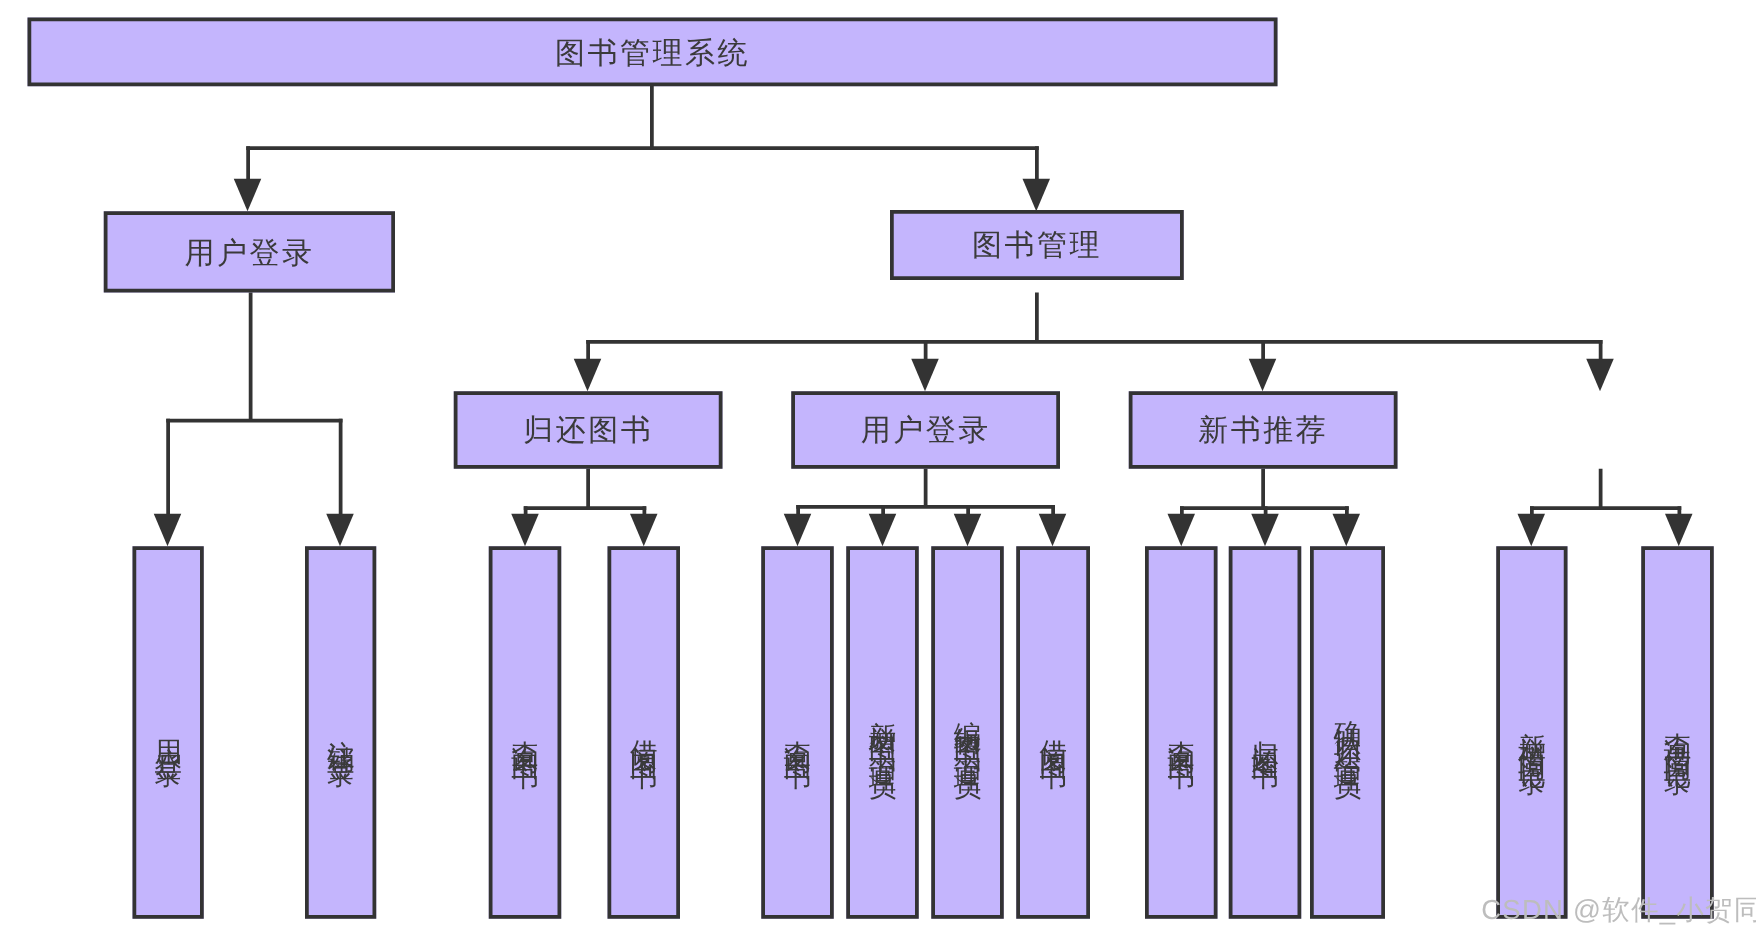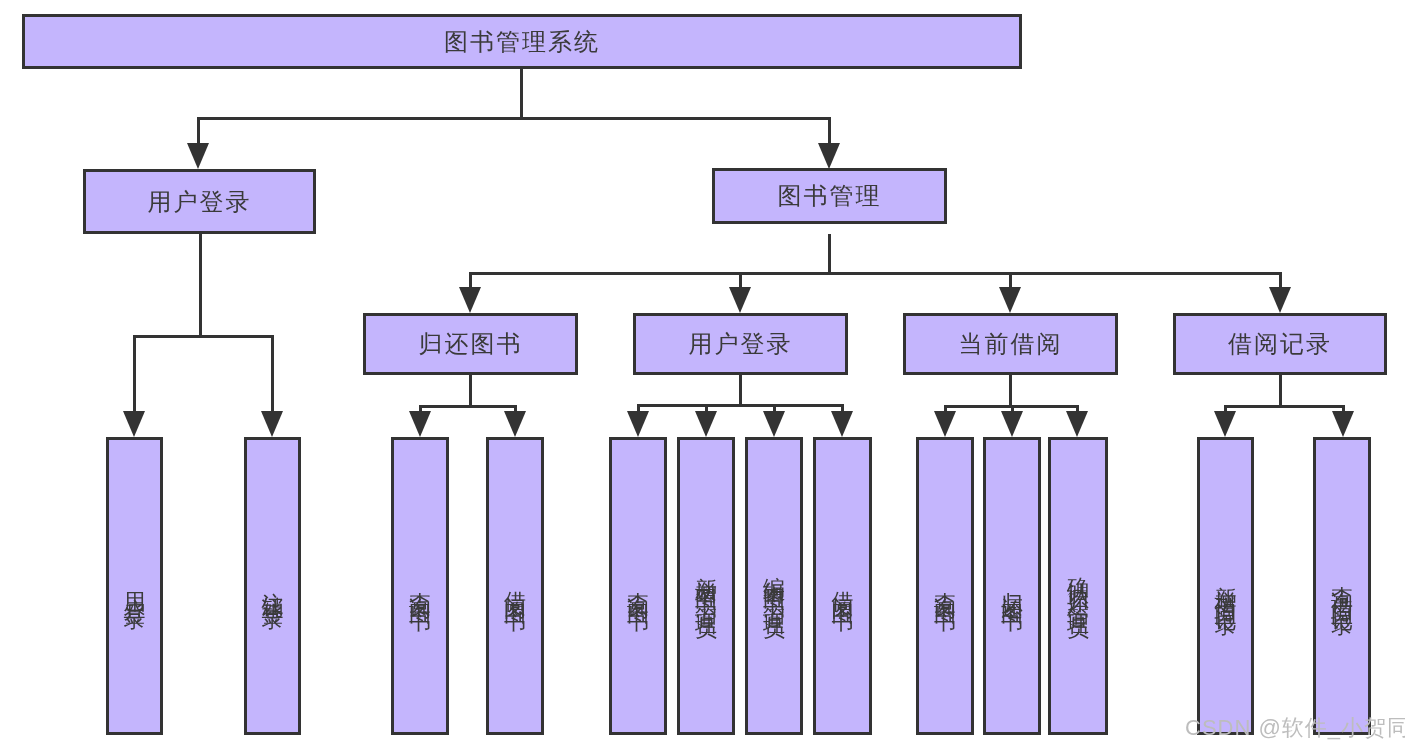--- a/index.html
+++ b/index.html
@@ -45,24 +45,21 @@
     <span>图书管理</span>
   </div>
 
   <div class="box hbox" style="left:363px;top:313px;width:215px;height:62px">
     <span>归还图书</span>
   </div>
   <div class="box hbox" style="left:633px;top:313px;width:215px;height:62px">
     <span>用户登录</span>
   </div>
   <div class="box hbox" style="left:903px;top:313px;width:215px;height:62px">
-    <span>当前借阅</span>
-  </div>
-  <div class="box hbox" style="left:1173px;top:313px;width:214px;height:62px">
-    <span>借阅记录</span>
+    <span>新书推荐</span>
   </div>
 
   <div class="box vbox" style="left:106px;width:57px">
     <span class="vtext">用户登录</span>
   </div>
   <div class="box vbox" style="left:244px;width:57px">
     <span class="vtext">注销登录</span>
   </div>
 
   <div class="box vbox" style="left:391px;width:58px">

